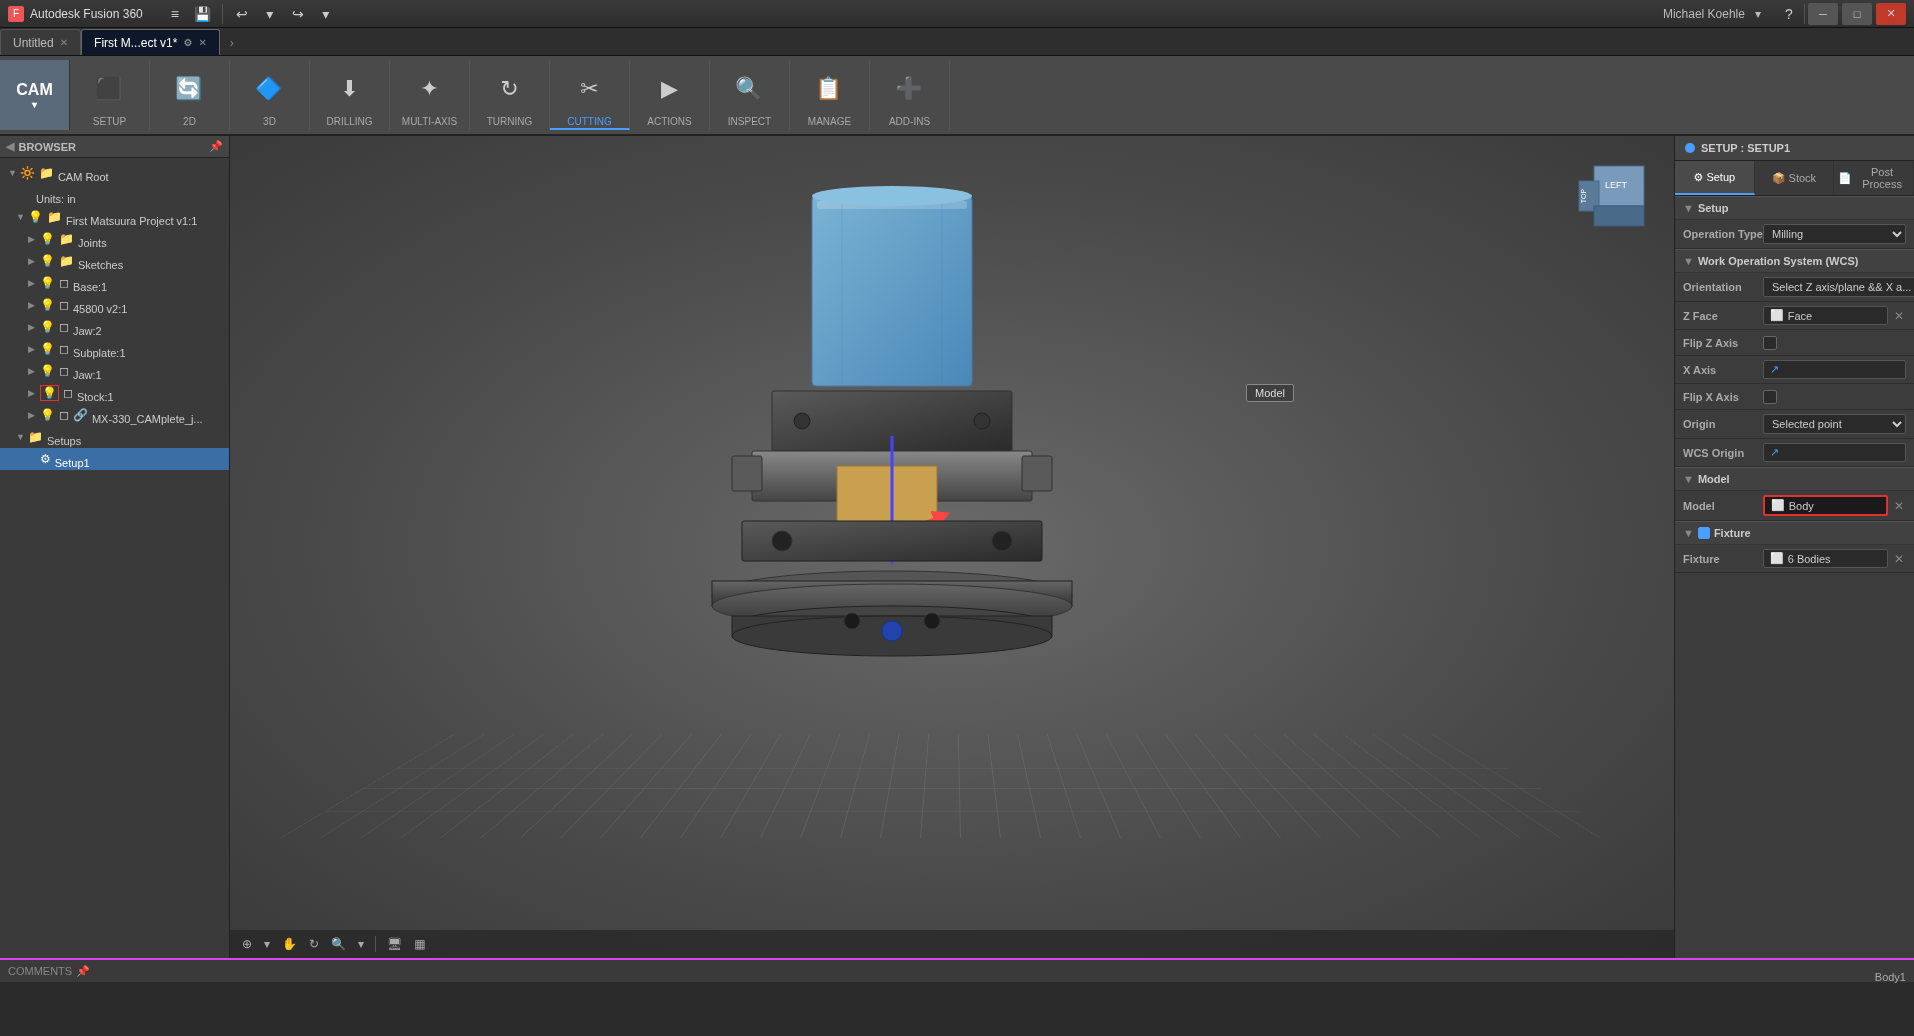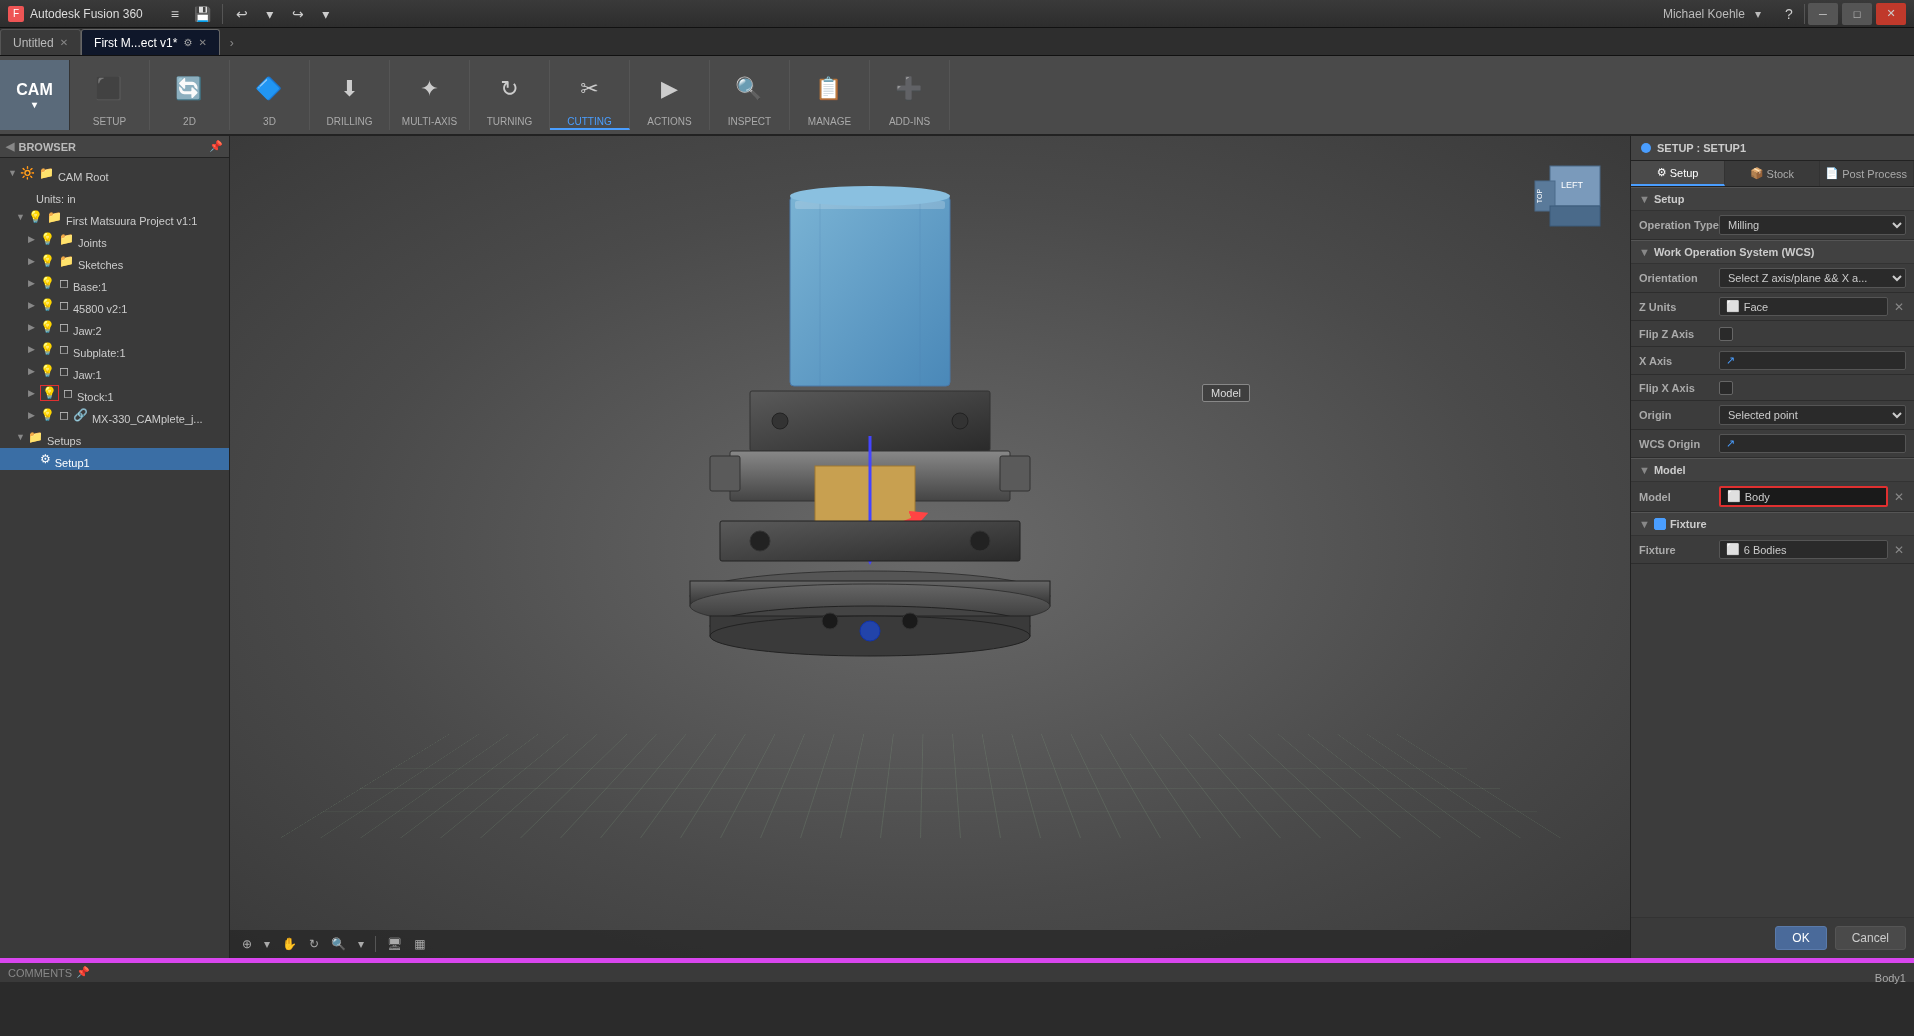--- a/index.html
+++ b/index.html
@@ -209,21 +209,21 @@
       top: 20px;
       right: 20px;
       width: 80px;
       height: 80px;
     }
     .bt-btn { background: transparent; border: none; color: #aaa; cursor: pointer; font-size: 12px; padding: 2px 4px; display: flex; align-items: center; }
     .bt-status { margin-left: auto; color: #aaa; font-size: 11px; margin-top: 11px; }
 
     
     #right-panel {
-      width: 284px;
+      width: 240px;
       background: #3c3c3c;
       border-left: 1px solid #222;
       display: flex;
       flex-direction: column;
       overflow: hidden;
     }
     #right-panel-header {
       background: #444;
       padding: 6px 10px;
       display: flex;
@@ -326,21 +326,21 @@
       font-size: 12px;
       cursor: pointer;
       border-radius: 3px;
     }
     .panel-btn.primary { background: #4a6a9a; border-color: #5a7aaa; color: #fff; }
 
     
     #comments-bar {
       height: 24px;
       background: #3a3a3a;
-      border-top: 5px solid #d946ef;
+      border-top: 2px solid #d946ef;
       display: flex;
       align-items: center;
       padding: 0 8px;
       font-size: 11px;
       color: #888;
     }
     #comments-bar .pin { margin-left: 4px; color: #666; cursor: pointer; }
 
     
     ::-webkit-scrollbar { width: 6px; }
@@ -773,21 +773,21 @@
       <div class="panel-row">
         <span class="row-label">Orientation</span>
         <div class="row-value">
           <select class="panel-select">
             <option>Select Z axis/plane &amp;&amp; X a...</option>
           </select>
         </div>
       </div>
 
       <div class="panel-row">
-        <span class="row-label">Z Units</span>
+        <span class="row-label">Z Face</span>
         <div class="row-value">
           <div class="panel-input-btn">
             <span class="btn-icon">⬜</span>
             <span>Face</span>
           </div>
           <button class="panel-clear-btn">✕</button>
         </div>
       </div>
 
       <div class="panel-row">
@@ -858,24 +858,20 @@
         <div class="row-value">
           <div class="panel-input-btn">
             <span class="btn-icon">⬜</span>
             <span>6 Bodies</span>
           </div>
           <button class="panel-clear-btn">✕</button>
         </div>
       </div>
     </div>
 
-    <div class="panel-footer">
-      <button class="panel-btn primary">OK</button>
-      <button class="panel-btn">Cancel</button>
-    </div>
   </div>
 </div>
 
 <div id="comments-bar">
   <span>COMMENTS</span>
   <span class="pin">📌</span>
   <span style="flex:1;"></span>
   <span class="bt-status">Body1</span>
 </div>
 

